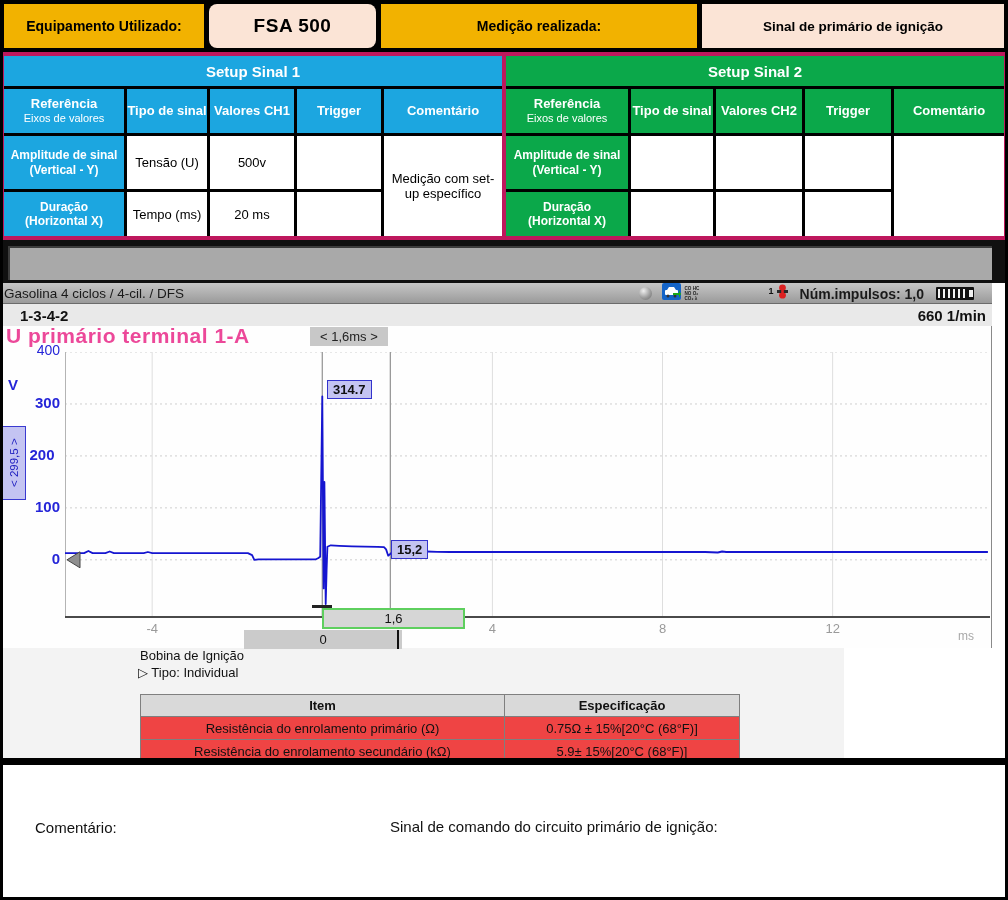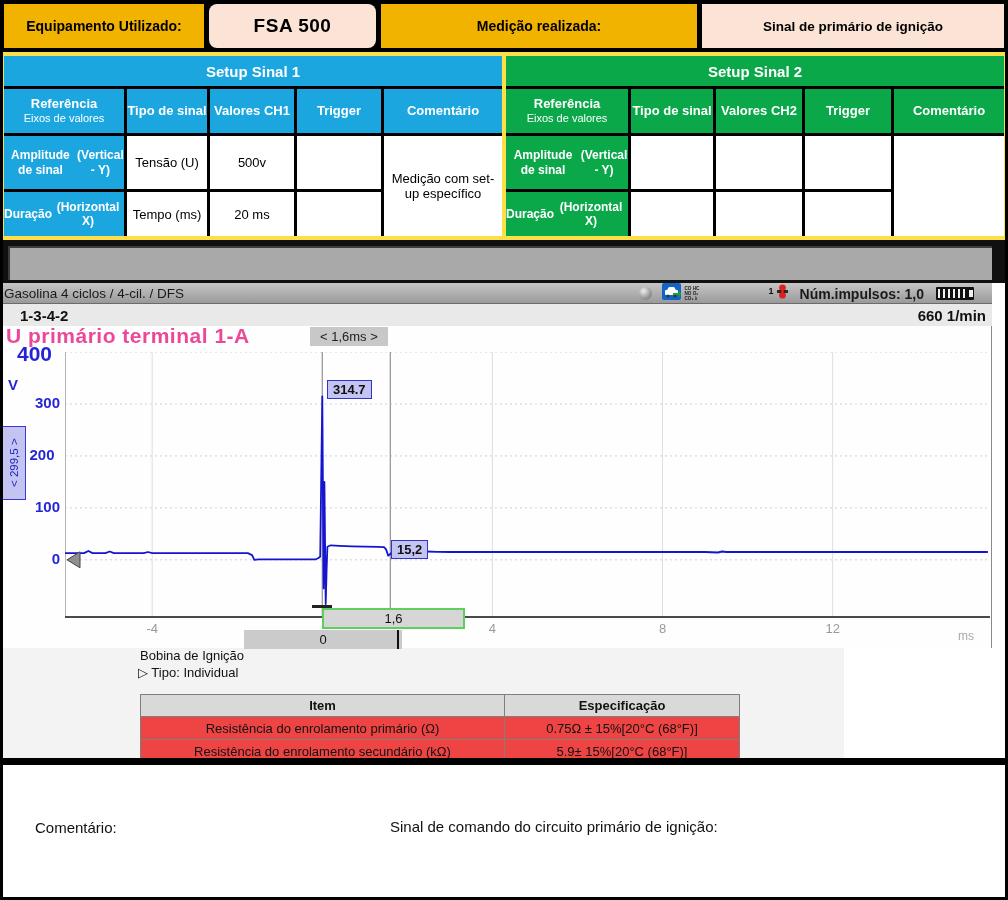--- a/index.html
+++ b/index.html
@@ -11,34 +11,34 @@
   .top-row{position:absolute;left:0;top:0;width:1008px;height:52px;background:#000;
            display:flex;gap:5px;padding:4px;box-sizing:border-box;}
   .top-cell{display:flex;align-items:center;justify-content:center;text-align:center;}
   .cell-yellow{background:#F2B200;}
   .cell-pink{background:#FBE4D6;}
   .lbl-bold{font-size:14px;font-weight:700;color:#000;}
   .equip-val{font-size:19px;font-weight:700;color:#000;letter-spacing:.5px;}
   .meas-val{font-size:13.5px;font-weight:700;color:#000;}
 
   
-  .setup-wrap{position:absolute;left:0;top:52px;width:1008px;height:188px;background:#fde047;
+  .setup-wrap{position:absolute;left:0;top:52px;width:1008px;height:188px;background:#be185d;
               display:flex;gap:4px;padding:4px;box-sizing:border-box;}
   .setup-grid{flex:1;display:grid;gap:3px;background:#000;
               grid-template-rows:30px 44px 53px 1fr;}
   .g1{grid-template-columns:120px 80px 84px 84px 1fr;}
   .g2{grid-template-columns:122px 82px 86px 86px 1fr;}
   .sg-title{grid-column:1/6;display:flex;align-items:center;justify-content:center;
             color:#fff;font-size:15px;font-weight:700;}
   .bg-cyan{background:#1CA6E0;}
   .bg-green{background:#0BA84A;}
   .sg-head{display:flex;flex-direction:column;align-items:center;justify-content:center;
            color:#fff;font-size:13px;font-weight:700;text-align:center;line-height:1.15;}
   .sg-head .sub{font-size:11px;font-weight:400;}
-  .sg-rowlabel{display:flex;flex-direction:row;align-items:center;justify-content:center;
+  .sg-rowlabel{display:flex;flex-direction:column;align-items:center;justify-content:center;
                color:#fff;font-size:12px;font-weight:700;text-align:center;line-height:1.2;}
   .sg-cell{background:#fff;display:flex;align-items:center;justify-content:center;
            font-size:13px;color:#000;text-align:center;}
   .sg-coment{grid-column:5;grid-row:3/5;}
 
   
   .dark-band{position:absolute;left:0;top:240px;width:1008px;height:43px;background:#101010;}
   .dark-band .panel{position:absolute;left:8px;right:16px;top:6px;height:34px;background:#a9a9a9;
                     box-shadow:inset 2px 2px 0 #3c3c3c;}
 
@@ -297,18 +297,18 @@
   <div class="footer">
     <span class="comment-label">Comentário:</span>
     <span class="comment-text">Sinal de comando do circuito primário de ignição:</span>
   </div>
 
   <div class="page-border"></div>
 <span style="position: absolute; left: 24px; top: 549.812px; width: 36px; text-align: right; color: rgb(37, 37, 216); font-weight: 700; font-size: 15px;">0</span>
     <span style="position: absolute; left: 24px; top: 497.859px; width: 36px; text-align: right; color: rgb(37, 37, 216); font-weight: 700; font-size: 15px;">100</span>
     <span style="position: absolute; left: 24px; top: 445.906px; width: 36px; text-align: center; color: rgb(37, 37, 216); font-weight: 700; font-size: 15px;">200</span>
     <span style="position: absolute; left: 24px; top: 393.953px; width: 36px; text-align: right; color: rgb(37, 37, 216); font-weight: 700; font-size: 15px;">300</span>
-    <span style="position: absolute; left: 16px; top: 342px; width: 36px; text-align: right; color: rgb(37, 37, 216); font-weight: 700; font-size: 21px;">400</span>
+    <span style="position: absolute; left: 24px; top: 342px; width: 36px; text-align: right; color: rgb(37, 37, 216); font-weight: 400; font-size: 14px;">400</span>
     <span style="position: absolute; left: 137.184px; top: 621px; width: 30px; text-align: center; color: rgb(154, 154, 154); font-size: 13px;">-4</span>
     <span style="position: absolute; left: 477.414px; top: 621px; width: 30px; text-align: center; color: rgb(154, 154, 154); font-size: 13px;">4</span>
     <span style="position: absolute; left: 647.529px; top: 621px; width: 30px; text-align: center; color: rgb(154, 154, 154); font-size: 13px;">8</span>
     <span style="position: absolute; left: 817.644px; top: 621px; width: 30px; text-align: center; color: rgb(154, 154, 154); font-size: 13px;">12</span>
   </div>
 
 </body></html>

